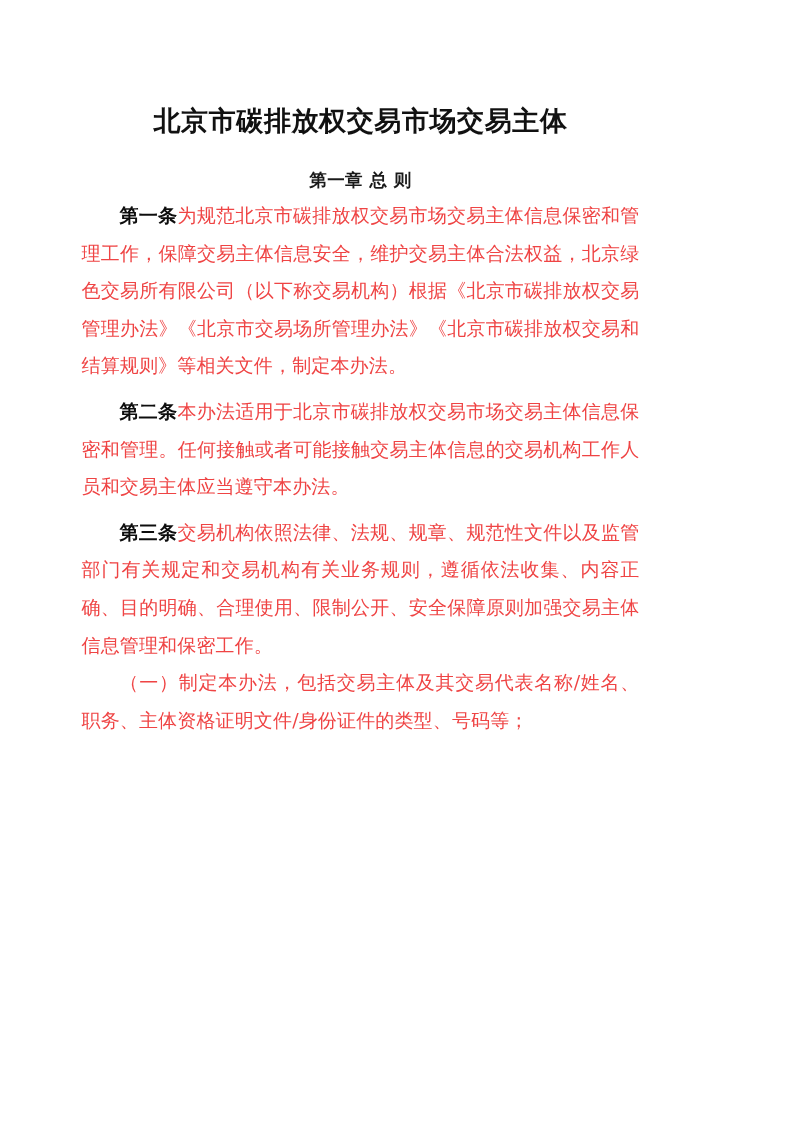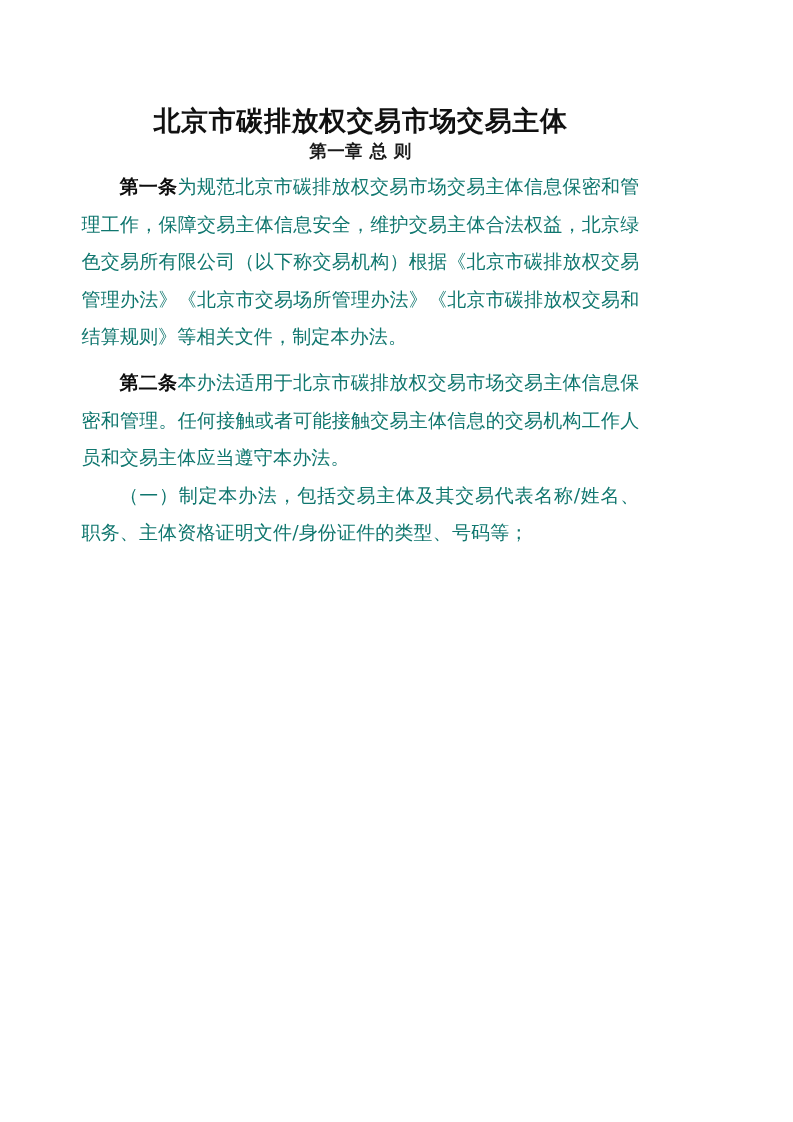--- a/index.html
+++ b/index.html
@@ -47,20 +47,21 @@
   
   .chapter-heading {
     text-align: center;
     font-family: "DejaVu Sans", "Liberation Sans", sans-serif;
     font-weight: 700;
     font-size: 17.5px;
     letter-spacing: 0.4px;
     color: #1a1a1a;
   }
   .chapter-1 {
+    margin-top: 29px;
     line-height: 26px;
   }
   .chapter-2 {
     margin-top: 40px;
     margin-bottom: 2px;
     line-height: 26px;
   }
 
   
   .body-block {
@@ -83,21 +84,21 @@
   .para + .para {
     margin-top: 8px;
   }
   .art-label {
     font-weight: 700;
     color: #0d0d0d;
     letter-spacing: 0.2px;
   }
   .art-body {
     font-weight: 400;
-    color: #0f766e;
+    color: #ef4444;
   }
   .para-first-art {
     margin-top: 4px;
   }
 </style>
 </head>
 <body>
 
 <div class="page">
 
@@ -110,20 +111,23 @@
   <div class="body-block">
 
     <p class="para para-first-art">
       <span class="art-label">第一条</span><span class="art-body">为规范北京市碳排放权交易市场交易主体信息保密和管理工作，保障交易主体信息安全，维护交易主体合法权益，北京绿色交易所有限公司（以下称交易机构）根据《北京市碳排放权交易管理办法》《北京市交易场所管理办法》《北京市碳排放权交易和结算规则》等相关文件，制定本办法。</span>
     </p>
 
     <p class="para">
       <span class="art-label">第二条</span><span class="art-body">本办法适用于北京市碳排放权交易市场交易主体信息保密和管理。任何接触或者可能接触交易主体信息的交易机构工作人员和交易主体应当遵守本办法。</span>
     </p>
 
+    <p class="para">
+      <span class="art-label">第三条</span><span class="art-body">交易机构依照法律、法规、规章、规范性文件以及监管部门有关规定和交易机构有关业务规则，遵循依法收集、内容正确、目的明确、合理使用、限制公开、安全保障原则加强交易主体信息管理和保密工作。</span>
+    </p>
 
   </div>
 
 
   <div class="body-block">
 
 
     <p class="para">
       <span class="art-body">（一）制定本办法，包括交易主体及其交易代表名称/姓名、职务、主体资格证明文件/身份证件的类型、号码等；</span>
     </p>

